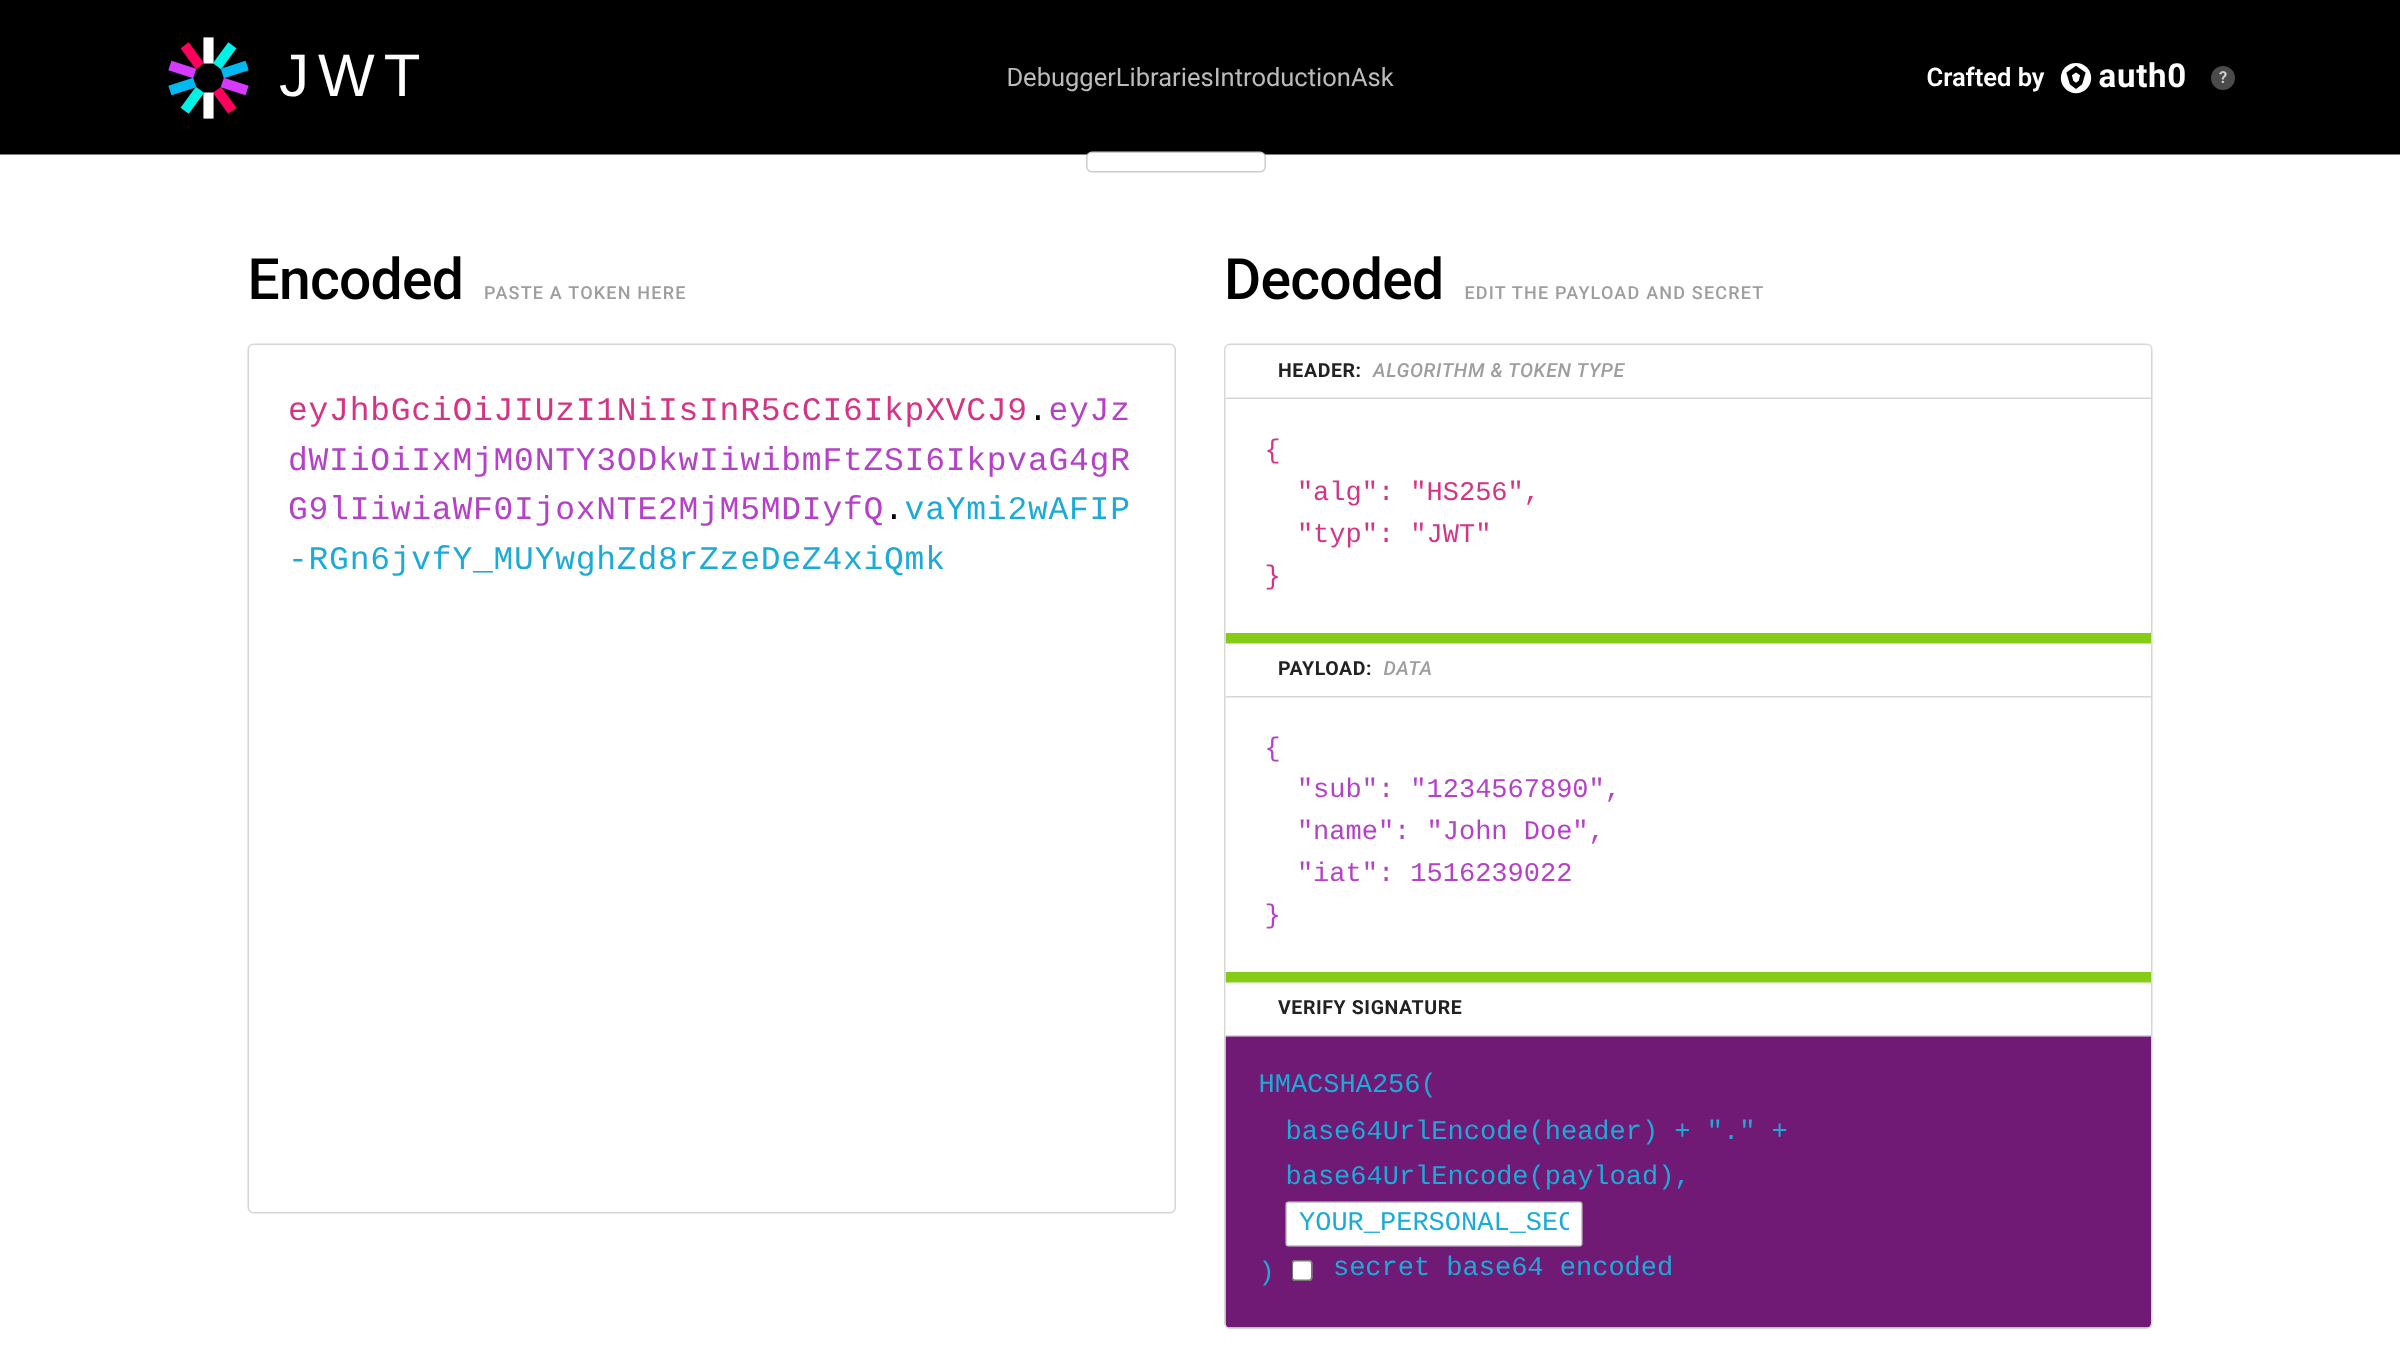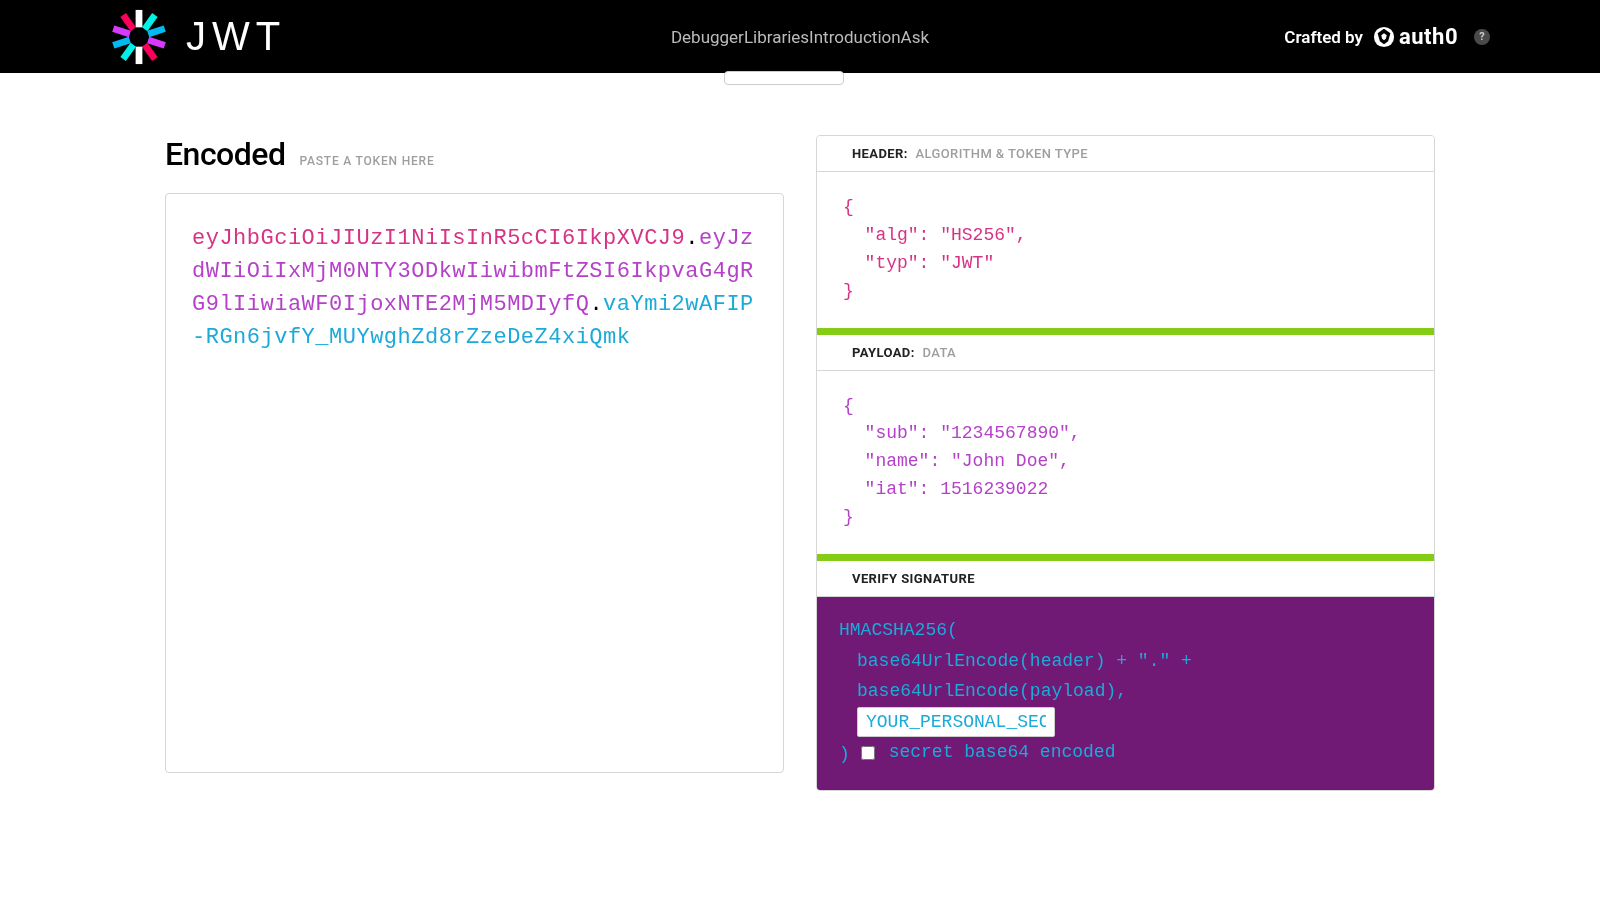--- a/index.html
+++ b/index.html
@@ -1,48 +1,48 @@
 <!DOCTYPE html>
 <html><head>
 <meta charset="utf-8">
 <style>
   * { box-sizing: border-box; margin: 0; padding: 0; }
   body { font-family: -apple-system, BlinkMacSystemFont, "Segoe UI", Roboto, Helvetica, Arial, sans-serif; background: #fff; color: #000; }
-  .topbar { background: #000; height: 73px; display: flex; align-items: center; padding: 0 110px; position: relative; }
+  .topbar { background: #000; height: 103px; display: flex; align-items: center; padding: 0 110px; position: relative; }
   .logo-wrap { display: flex; align-items: center; gap: 18px; }
   .logo-sun { width: 58px; height: 58px; position: relative; }
   .logo-sun svg { width: 100%; height: 100%; }
   .logo-text { color: #fff; font-size: 40px; font-weight: 500; letter-spacing: 6px; font-family: "Helvetica Neue", Helvetica, Arial, sans-serif; }
   .nav { position: absolute; left: 50%; transform: translateX(-50%); display: flex; }
   .nav a { color: #bbb; text-decoration: none; font-size: 17px; }
   .crafted { margin-left: auto; display: flex; align-items: center; gap: 10px; color: #fff; }
   .crafted-text { font-size: 17px; font-weight: 600; }
   .auth0 { display: flex; align-items: center; gap: 4px; }
   .auth0-badge { width: 22px; height: 22px; }
   .auth0-word { color: #fff; font-weight: 700; font-size: 22px; letter-spacing: 0.5px; }
   .help-circle { width: 16px; height: 16px; border-radius: 50%; background: #4a4a4a; color: #ccc; display: inline-flex; align-items: center; justify-content: center; font-size: 11px; font-weight: 700; margin-left: 6px;}
   .alg-bar { height: 14px; position: relative; }
   .alg-select { position:absolute; left:724px; top:-2px; width:120px; height:14px; border:1px solid #ccc; border-radius:4px; background:#fff; }
 
   .container { max-width: 1270px; margin: 48px auto 0; padding: 0 0px; display: grid; grid-template-columns: 1fr 1fr; gap: 32px; }
   .panel-title { display: flex; align-items: baseline; gap: 14px; margin-bottom: 20px; }
-  .panel-title h2 { font-size: 32px; font-weight: 500; letter-spacing: -0.5px; }
+  .panel-title h2 { font-size: 38px; font-weight: 500; letter-spacing: -0.5px; }
   .panel-title .sub { font-size: 12px; letter-spacing: 0.8px; color: #9e9e9e; font-weight: 500; text-transform: uppercase; }
 
   .encoded-box { border: 1px solid #d6d6d6; border-radius: 4px; padding: 28px 26px; min-height: 580px; font-family: "SFMono-Regular", Consolas, "Liberation Mono", Menlo, monospace; font-size: 22px; line-height: 1.5; word-break: break-all; letter-spacing: 0.5px;}
   .tok-header { color: #d63384; }
   .tok-payload { color: #b541c9; }
   .tok-sig { color: #1caad9; }
   .tok-dot { color: #000; }
 
   .decoded-box { border: 1px solid #d6d6d6; border-radius: 4px; overflow: hidden; }
   .section-head { background: #fff; border-bottom: 1px solid #d6d6d6; padding: 10px 14px; font-size: 13px; letter-spacing: 0.4px; }
   .decoded-box > .section-head:not(:first-child){ border-top:7px solid #84cc16;}
   .section-head .lbl { font-weight: 700; color: #222; padding-left: 21px; }
-  .section-head .hint { color: #9e9e9e; font-weight: 500; margin-left: 4px;}
+  .section-head .hint { color: #9e9e9e; font-weight: 500; margin-left: 4px; font-style: italic;}
   .section-body { padding: 22px 26px; font-family: "SFMono-Regular", Consolas, "Liberation Mono", Menlo, monospace; font-size: 18px; line-height: 1.55; white-space: pre; }
   .hbody { color: #d63384; }
   .pbody { color: #b541c9; }
   .sig-body { background: #701a75; color: #1caad9; padding: 18px 22px 20px; font-family: "SFMono-Regular", Consolas, "Liberation Mono", Menlo, monospace; font-size: 18px; line-height: 1.7; }
   .secret-input { border: 1px solid #ccc; background: #fff; color: #1caad9; font-family: inherit; font-size: 18px; padding: 4px 8px; border-radius: 2px; width: 198px; }
   .sig-line { display: block; }
   .indent1 { padding-left: 18px; }
   .base64-row { display: inline-flex; align-items: center; gap: 14px; }
   .base64-row input[type=checkbox]{ width:14px; height:14px; accent-color:#555;}
 </style>
@@ -97,20 +97,24 @@
 
   <div>
     <div class="panel-title">
       <h2>Encoded</h2>
       <span class="sub">PASTE A TOKEN HERE</span>
     </div>
     <div class="encoded-box"><span class="tok-header">eyJhbGciOiJIUzI1NiIsInR5cCI6IkpXVCJ9</span><span class="tok-dot">.</span><span class="tok-payload">eyJzdWIiOiIxMjM0NTY3ODkwIiwibmFtZSI6IkpvaG4gRG9lIiwiaWF0IjoxNTE2MjM5MDIyfQ</span><span class="tok-dot">.</span><span class="tok-sig">vaYmi2wAFIP-RGn6jvfY_MUYwghZd8rZzeDeZ4xiQmk</span></div>
   </div>
 
   <div>
+    <div class="panel-title">
+      <h2>Decoded</h2>
+      <span class="sub">EDIT THE PAYLOAD AND SECRET</span>
+    </div>
     <div class="decoded-box">
       <div class="section-head">
         <span class="lbl">HEADER:</span>
         <span class="hint">ALGORITHM &amp; TOKEN TYPE</span>
       </div>
       <div class="section-body hbody">{
   "alg": "HS256",
   "typ": "JWT"
 }</div>
 

